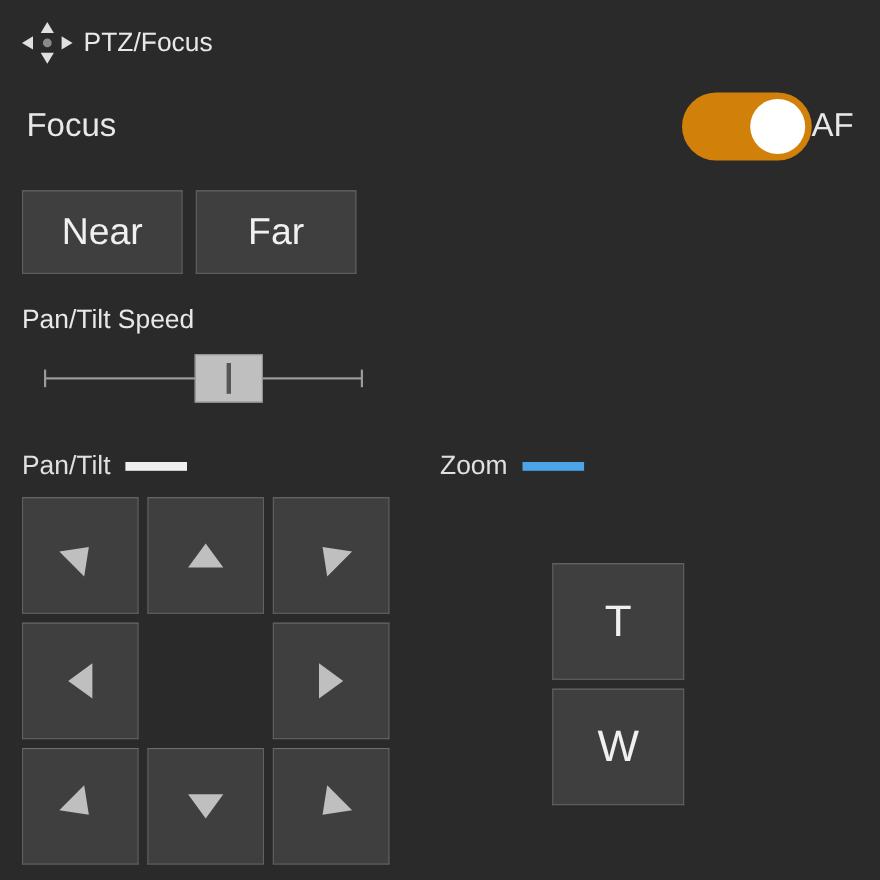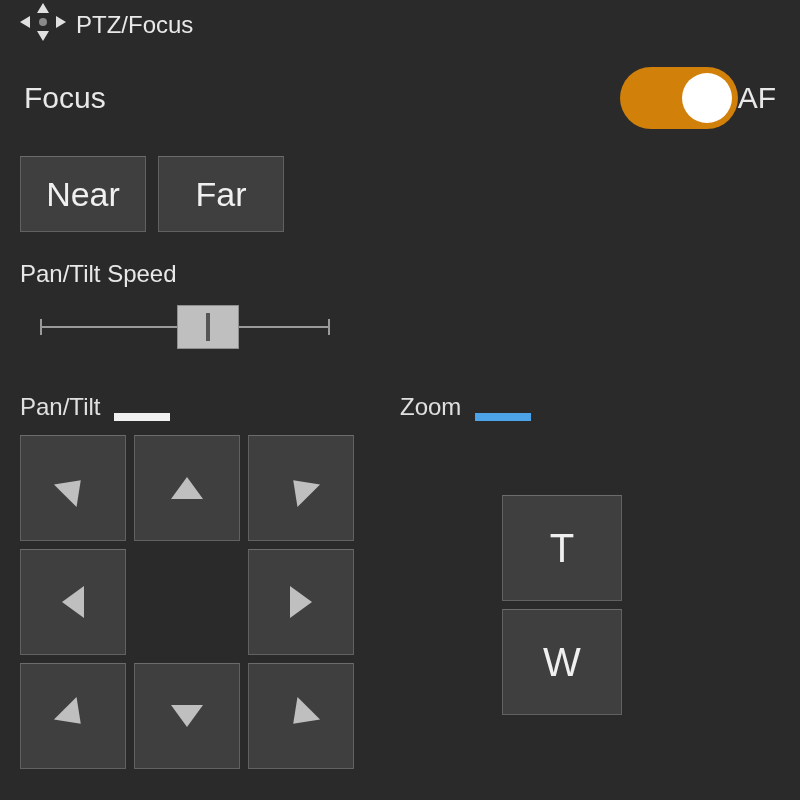--- a/index.html
+++ b/index.html
@@ -9,23 +9,23 @@
     background: #2a2a2a;
     color: #e0e0e0;
     font-family: Arial, Helvetica, sans-serif;
     overflow: hidden;
   }
   .panel {
     padding: 0 20px 20px 20px;
   }
   .header {
     display: flex;
-    align-items: flex-end;
+    align-items: center;
     gap: 10px;
-    padding: 5px 0 28px 0;
+    padding: 22px 0 28px 0;
   }
   .ptz-icon {
     position: relative;
     width: 46px;
     height: 34px;
   }
   .ptz-icon .dot {
     position: absolute;
     left: 50%;
     top: 50%;
@@ -113,21 +113,21 @@
     color: #f0f0f0;
     font-size: 34px;
     text-align: center;
     display: flex;
     align-items: center;
     justify-content: center;
     cursor: pointer;
     user-select: none;
   }
   .btn-near, .btn-far {
-    width: 126px;
+    width: 146px;
     height: 76px;
   }
   .btn-oneshot {
     flex: 1;
     height: 76px;
   }
 
   .speeds {
     display: flex;
     margin-bottom: 40px;
@@ -186,21 +186,21 @@
     background: #555;
   }
 
   .pt-zoom-labels {
     display: flex;
     margin-bottom: 14px;
   }
   .pt-zoom-labels .col {
     flex: 1;
     display: flex;
-    align-items: flex-end;
+    align-items: center;
     gap: 14px;
     font-size: 24px;
   }
   .seg {
     width: 56px;
     height: 8px;
   }
   .seg.white { background: #f0f0f0; }
   .seg.blue { background: #4da3e8; }
 

